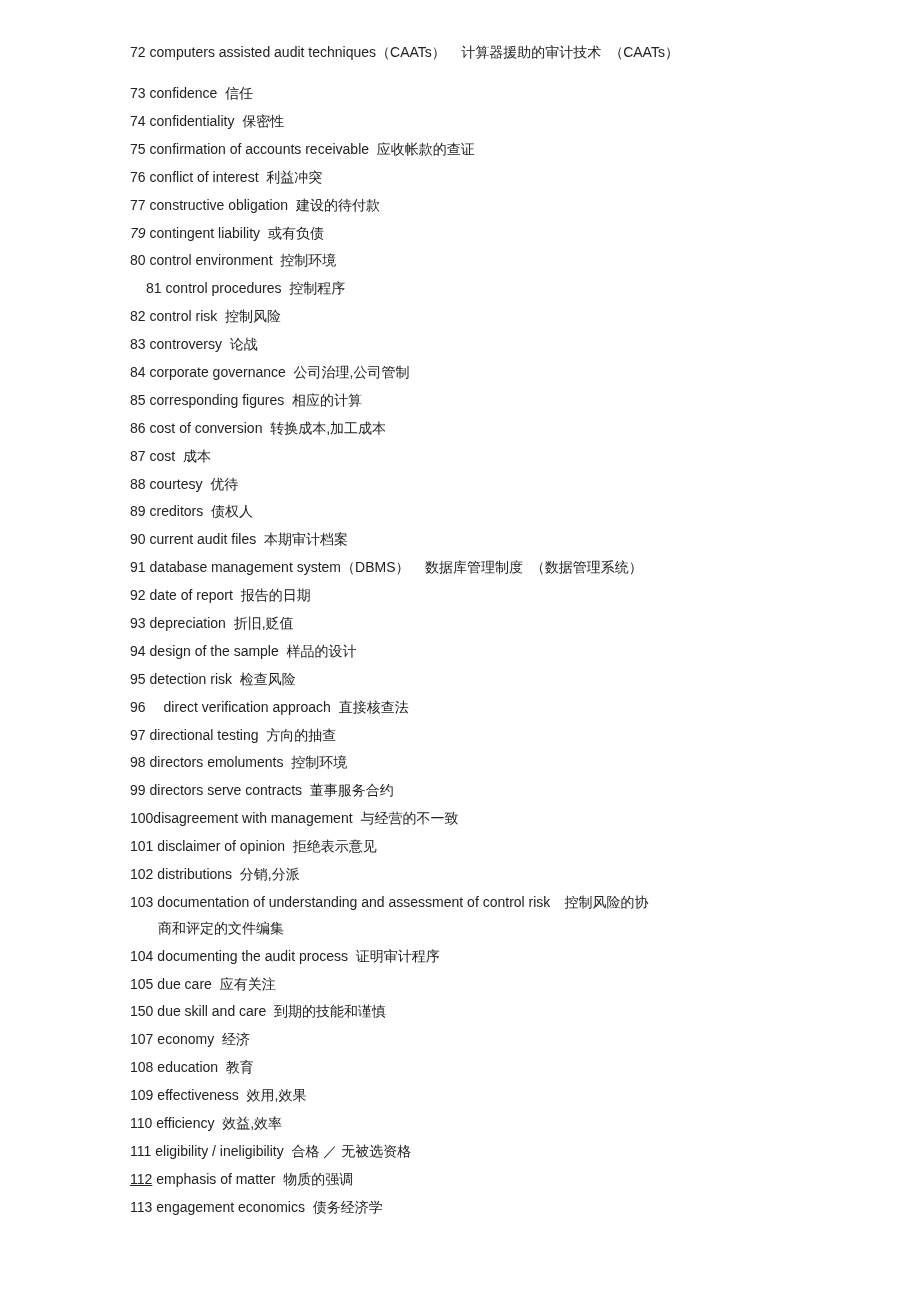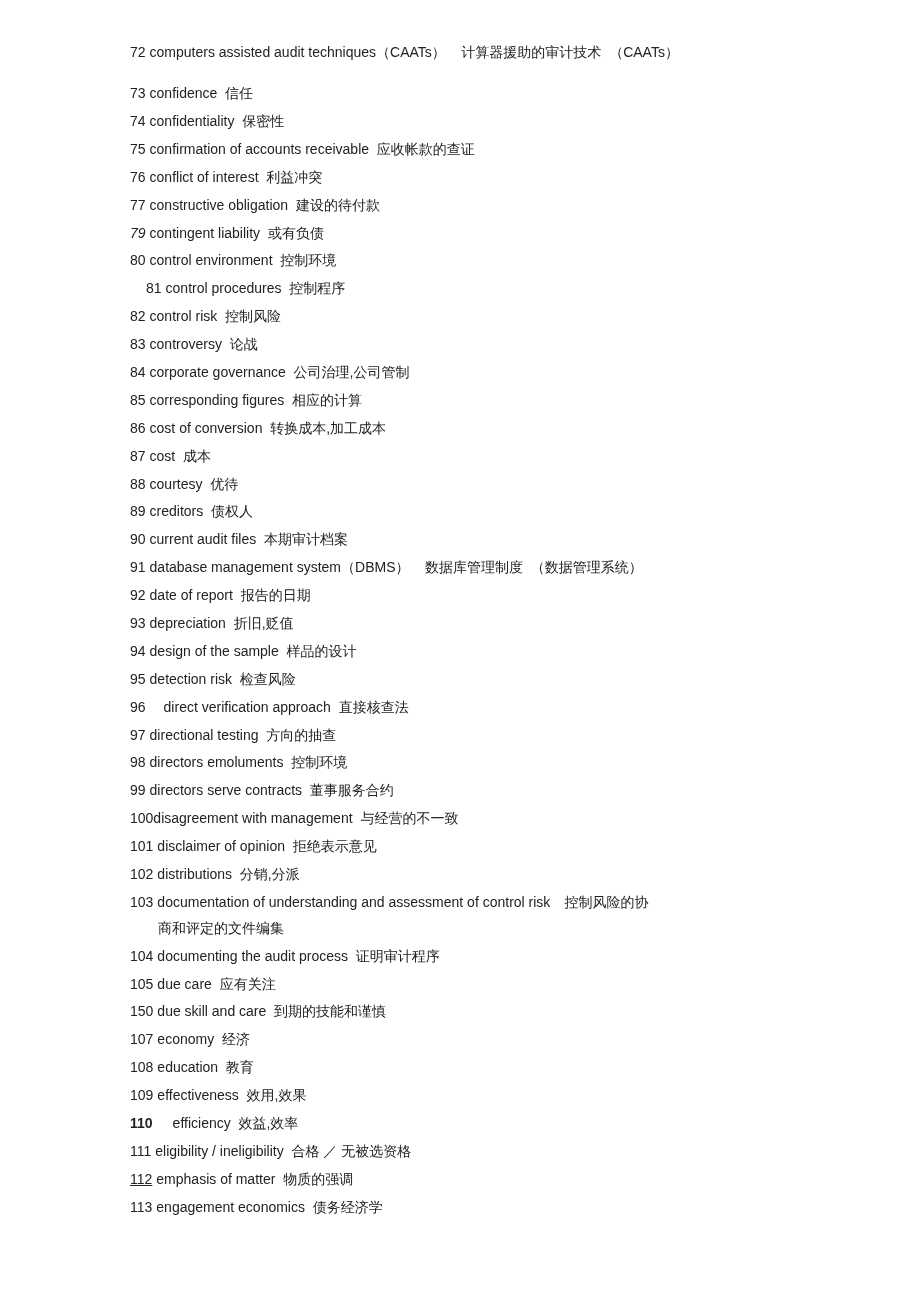--- a/index.html
+++ b/index.html
@@ -59,17 +59,17 @@
     <li><span style="">100</span><span>disagreement with management</span><span>&nbsp;&nbsp;</span><span>与经营的不一致</span></li>
     <li><span style="margin-right:4px;">101</span><span>disclaimer of opinion</span><span>&nbsp;&nbsp;</span><span>拒绝表示意见</span></li>
     <li><span style="margin-right:4px;">102</span><span>distributions</span><span>&nbsp;&nbsp;</span><span>分销,分派</span></li>
     <li><span style="margin-right:4px;">103</span><span>documentation of understanding and assessment of control risk</span><span>　</span><span>控制风险的协</span><br><span style="padding-left:2em;">商和评定的文件编集</span></li>
     <li><span style="margin-right:4px;">104</span><span>documenting the audit process</span><span>&nbsp;&nbsp;</span><span>证明审计程序</span></li>
     <li><span style="margin-right:4px;">105</span><span>due care</span><span>&nbsp;&nbsp;</span><span>应有关注</span></li>
     <li><span style="margin-right:4px;">150</span><span>due skill and care</span><span>&nbsp;&nbsp;</span><span>到期的技能和谨慎</span></li>
     <li><span style="margin-right:4px;">107</span><span>economy</span><span>&nbsp;&nbsp;</span><span>经济</span></li>
     <li><span style="margin-right:4px;">108</span><span>education</span><span>&nbsp;&nbsp;</span><span>教育</span></li>
     <li><span style="margin-right:4px;">109</span><span>effectiveness</span><span>&nbsp;&nbsp;</span><span>效用,效果</span></li>
-    <li><span style="margin-right:20px;font-weight:bold;">110</span><span>efficiency</span><span>&nbsp;&nbsp;</span><span>效益,效率</span></li>
+    <li><span style="margin-right:4px;">110</span><span>efficiency</span><span>&nbsp;&nbsp;</span><span>效益,效率</span></li>
     <li><span style="margin-right:4px;">111</span><span>eligibility / ineligibility</span><span>&nbsp;&nbsp;</span><span>合格 ／ 无被选资格</span></li>
     <li><span style="margin-right:4px;text-decoration:underline;">112</span><span>emphasis of matter</span><span>&nbsp;&nbsp;</span><span>物质的强调</span></li>
     <li><span style="margin-right:4px;">113</span><span>engagement economics</span><span>&nbsp;&nbsp;</span><span>债务经济学</span></li>
   </ul>
 
 </body></html>

